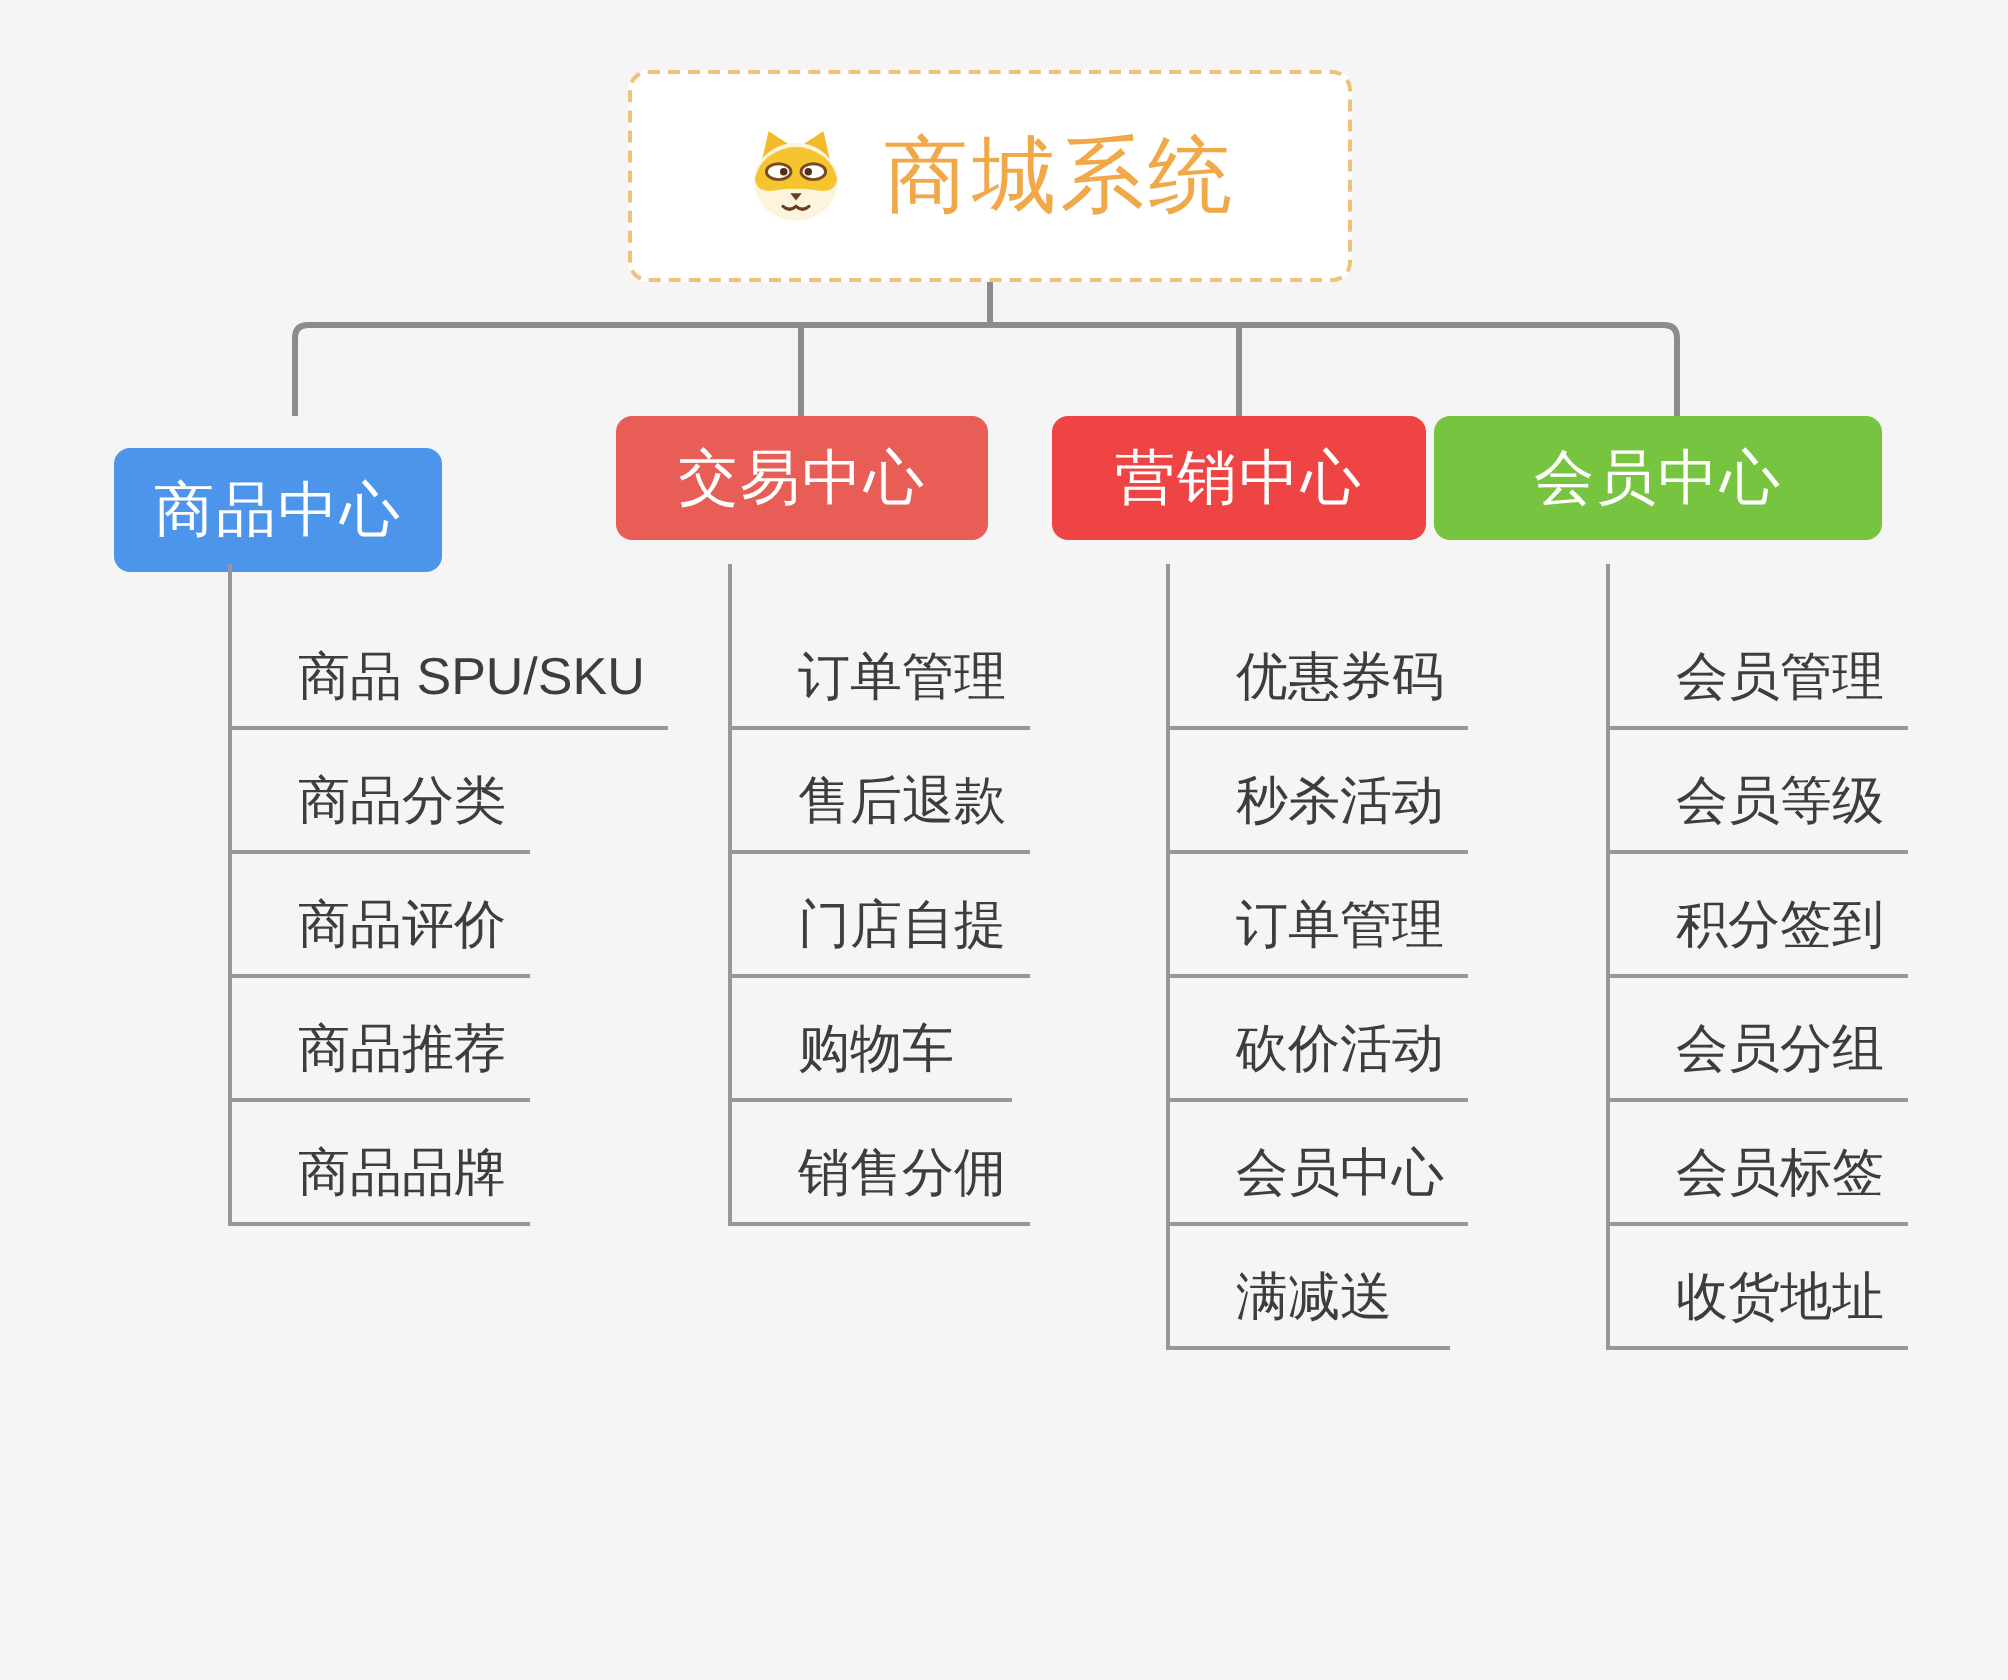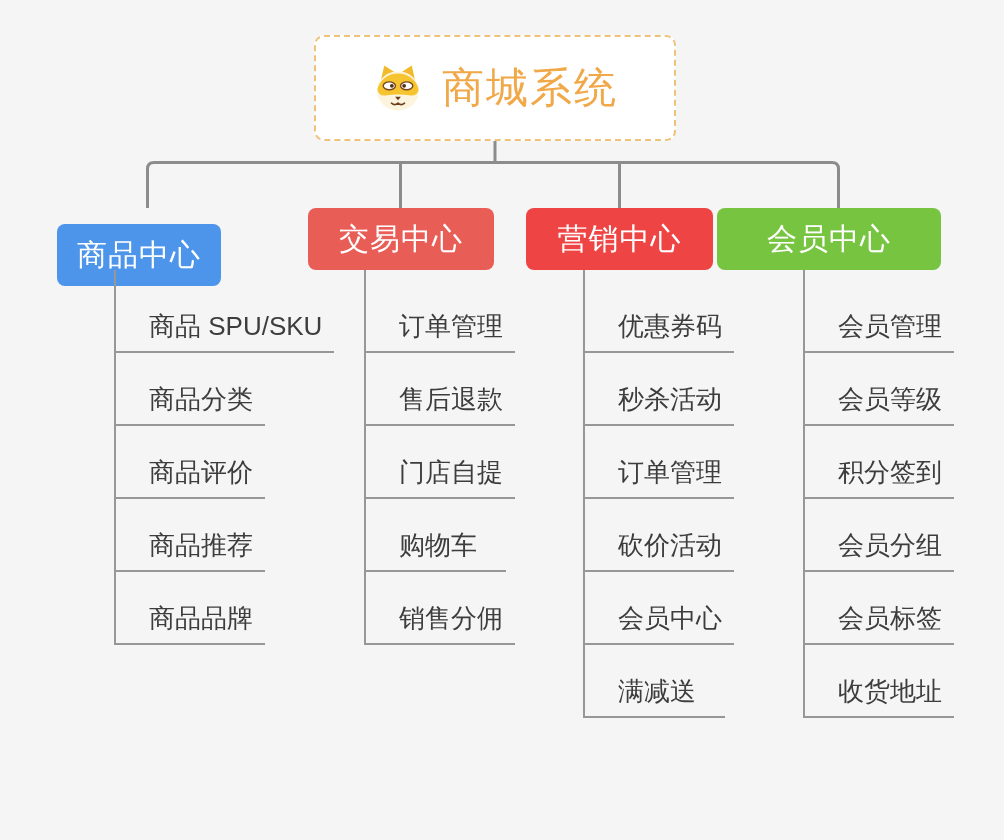--- a/index.html
+++ b/index.html
@@ -45,32 +45,32 @@
     letter-spacing: 1px;
     display: flex; align-items: center; justify-content: center;
     white-space: nowrap;
   }
   .branch-0 { left: 57px;  width: 164px; margin-top: 16px; }
   .branch-1 { left: 308px; width: 186px; }
   .branch-2 { left: 526px; width: 187px; }
   .branch-3 { left: 717px; width: 224px; text-align: center; }
 
   
-  .leaf-col { position: absolute; top: 270px; padding-left: 43px; }
+  .leaf-col { position: absolute; top: 282px; padding-left: 43px; }
   .col-0 { left: 71px; }
   .col-1 { left: 321px; }
   .col-2 { left: 540px; }
   .col-3 { left: 760px; }
   .leaf-col ul {
     margin: 0; padding: 0; list-style: none;
     border-left: 2px solid #979797;
   }
   .leaf-col li {
     box-sizing: border-box;
-    height: 73px;
+    height: 62px;
     width: max-content;
     min-width: 140px;
     display: flex; align-items: flex-end;
     padding: 0 12px 7px 33px;
     border-bottom: 2px solid #979797;
     font-size: 26px;
     color: #3d3d3d;
     white-space: nowrap;
   }
   .leaf-col li:first-child { height: 83px; }

